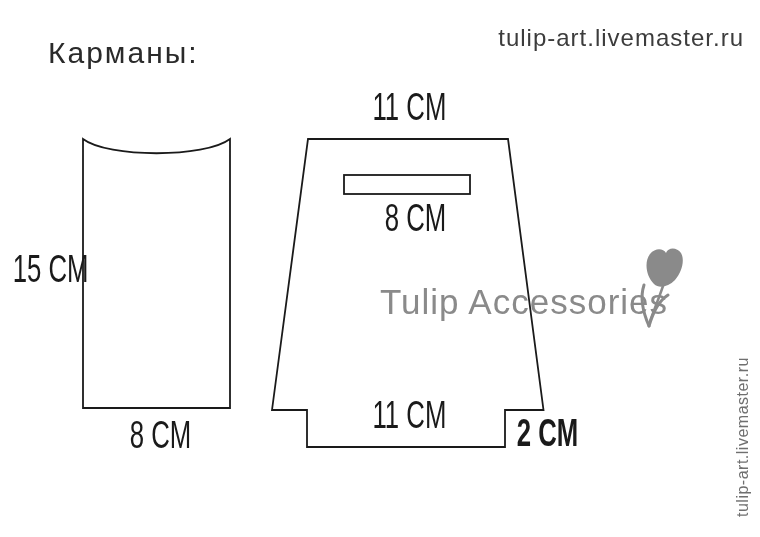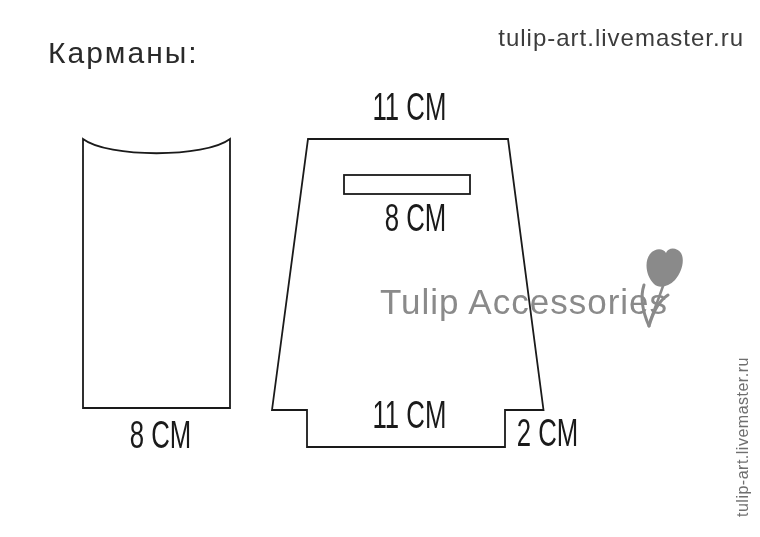--- a/index.html
+++ b/index.html
@@ -54,36 +54,39 @@
     <g>
       <path d="M 654 284 C 646 276 644 262 650 254 C 655 248 663 248 666 253
                C 668 247 677 247 681 253 C 685 260 682 272 675 280
                C 668 287 659 289 654 284 Z" fill="#8a8a8a" stroke="none"></path>
       <path d="M 663 286 C 659 298 654 310 649 324" fill="none" stroke="#8a8a8a" stroke-width="2.5" stroke-linecap="round"></path>
       <path d="M 649 326 C 642 310 640 297 644 285" fill="none" stroke="#8a8a8a" stroke-width="3" stroke-linecap="round"></path>
       <path d="M 649 326 C 654 310 659 301 668 295" fill="none" stroke="#8a8a8a" stroke-width="3" stroke-linecap="round"></path>
     </g>
   </svg>
 
+  <div class="dim" style="left:2px; top:250px; width:90px;">
+    <span>15 CM</span>
+  </div>
 
   <div class="dim" style="left:110px; top:416px; width:90px;">
     <span>8 CM</span>
   </div>
 
   <div class="dim" style="left:362px; top:88px; width:90px;">
     <span>11 CM</span>
   </div>
 
   <div class="dim" style="left:365px; top:199px; width:90px;">
     <span>8 CM</span>
   </div>
 
   <div class="dim" style="left:362px; top:396px; width:90px;">
     <span>11 CM</span>
   </div>
 
-  <div class="dim" style="left:497px; top:414px; width:90px;">
+  <div class="dim" style="left:497px; top:414px; width:90px;font-weight:bold;">
     <span>2 CM</span>
   </div>
 
   <div class="side-url">tulip-art.livemaster.ru</div>
 
 </div>
 
 </body></html>

